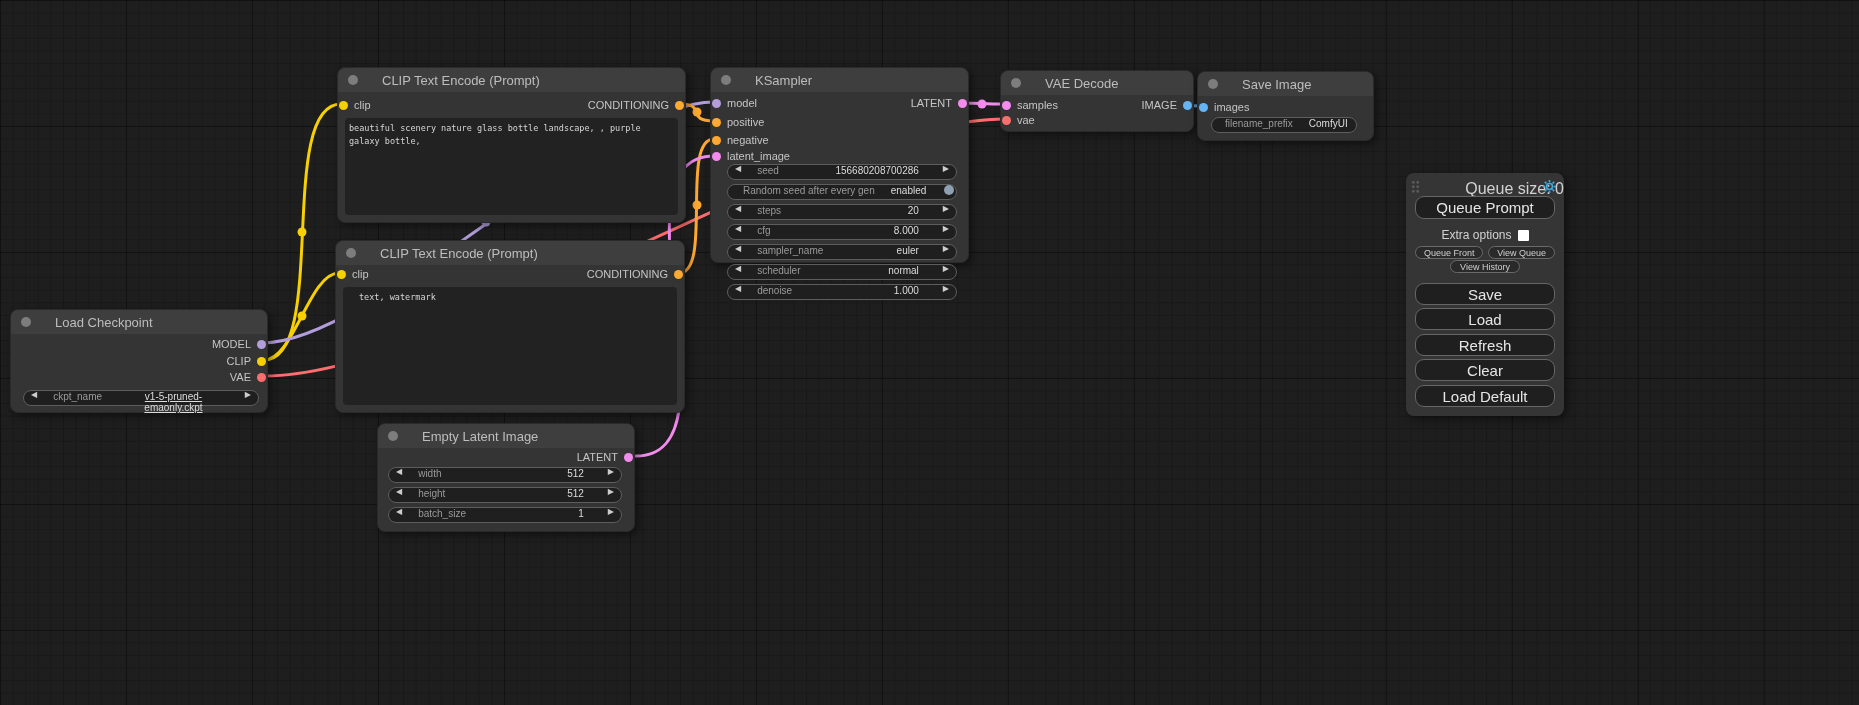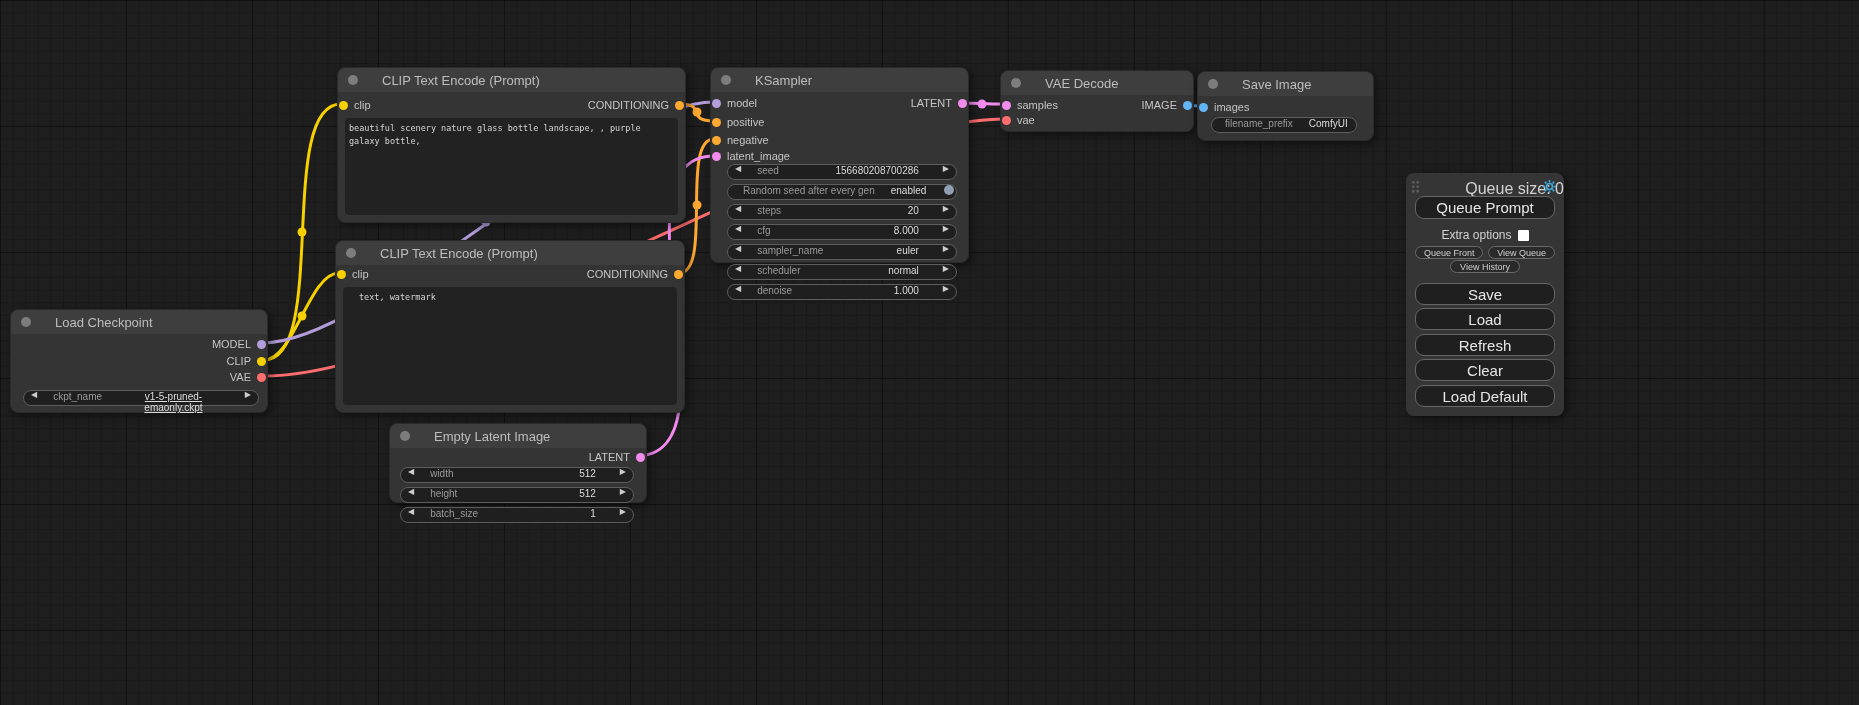--- a/index.html
+++ b/index.html
@@ -251,21 +251,21 @@
   <div class="slot in" style="top:27px;">
     <span class="dot" style="background-color: rgb(100, 181, 246);"></span>
     <span class="lbl">images</span>
   </div>
   <div class="widget" style="left:13px;right:16px;top:45px;">
     <span class="wlabel" style="padding-left:6px;">filename_prefix</span>
     <span class="wvalue" style="padding-right:6px;">ComfyUI</span>
   </div>
 </div>
 
-<div class="node" style="left:389px;top:423px;width:258px;height:80px;">
+<div class="node" style="left:377px;top:423px;width:258px;height:109px;">
   <div class="node-title">
     <span class="tdot"></span>
     <span>Empty Latent Image</span>
   </div>
   <div class="slot out" style="top:25px;">
     <span class="lbl">LATENT</span>
     <span class="dot" style="background-color: rgb(244, 140, 239);"></span>
   </div>
   <div class="widget" style="left:10px;right:12px;top:43px;">
     <span class="arrow">◀</span>

